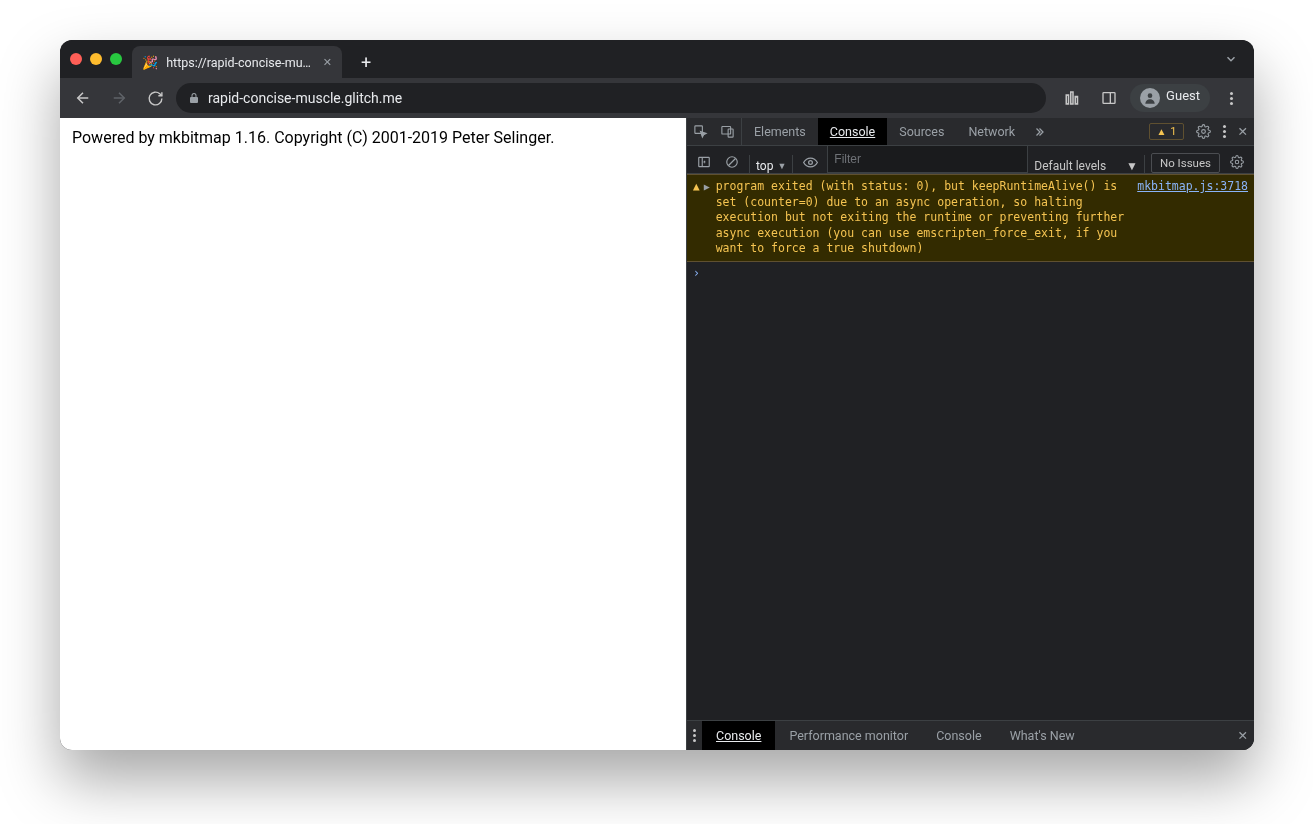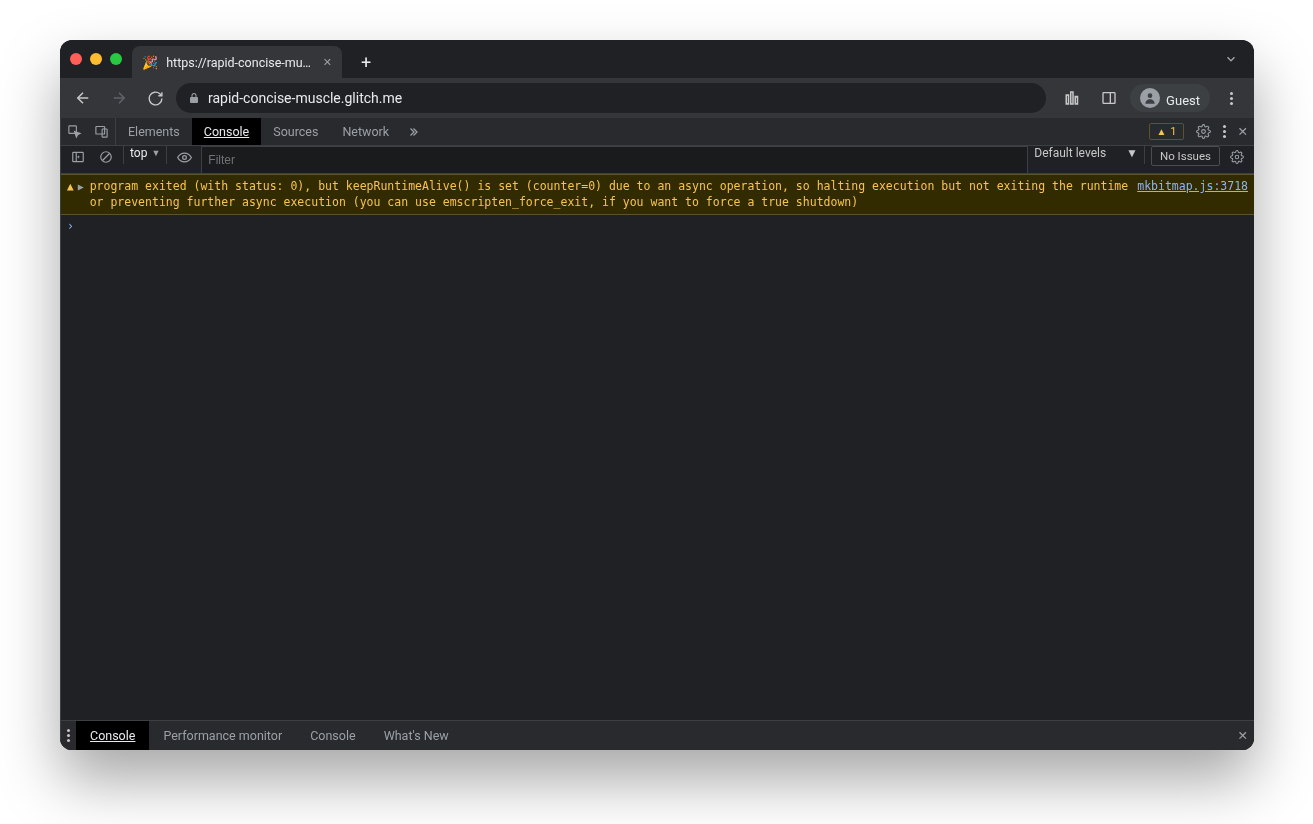--- a/index.html
+++ b/index.html
@@ -83,21 +83,21 @@
     align-items: center;
     padding: 0 12px;
     gap: 8px;
     color: #c7c7c7;
     font-size: 14px;
   }
   .lock { color: #9aa0a6; font-size: 12px; }
   .urltext { color: #e8eaed; flex:1; white-space:nowrap; overflow:hidden; }
   .ext-area { display:flex; align-items:center; gap:6px; margin-left:6px; }
   .guest {
-    display:flex; align-items:flex-end; gap:6px;
+    display:flex; align-items:flex-start; gap:6px;
     color:#e8eaed; font-size:13px;
     background:#3c4043; padding:4px 10px; border-radius:14px;
     cursor:pointer;
   }
   .guest .avatar {
     width:20px; height:20px; border-radius:50%; background:#9aa0a6;
     display:flex; align-items:center; justify-content:center;
     color:#3c4043; font-size:14px;
   }
   .dots-v { display:flex; flex-direction:column; gap:2px; align-items:center; justify-content:center;}
@@ -148,21 +148,21 @@
     font-size:11px;
     align-self:center;
     margin-right:6px;
   }
   .warn-badge .tri { font-size:10px; }
   
   .dt-filter {
     height: 28px;
     border-bottom: 1px solid #3c4043;
     display:flex;
-    align-items:flex-start;
+    align-items:flex-end;
     gap:6px;
     padding: 0 6px;
     background:#202124;
     font-size:12px;
     color:#9aa0a6;
   }
   .df-btn {
     width:22px; height:22px;
     display:flex; align-items:center; justify-content:center;
     cursor:pointer;
@@ -325,20 +325,23 @@
               <span></span>
               <span></span>
               <span></span>
             </div>
         </div>
       </div>
     </div>
 
     <div class="body">
 
+      <div class="page">
+        <div>Powered by mkbitmap 1.16. Copyright (C) 2001-2019 Peter Selinger.</div>
+      </div>
 
       <div class="devtools">
 
         <div class="dt-tabs">
           <div class="dt-tab-btn">
             <svg width="15" height="15" viewBox="0 0 24 24" fill="none" stroke="currentColor" stroke-width="1.8">
                 <rect x="3" y="3" width="12" height="12" rx="1"></rect>
                 <path d="M12 12 L21 15 L17 17 L15 21 Z" fill="currentColor"></path>
               </svg>
           </div>

